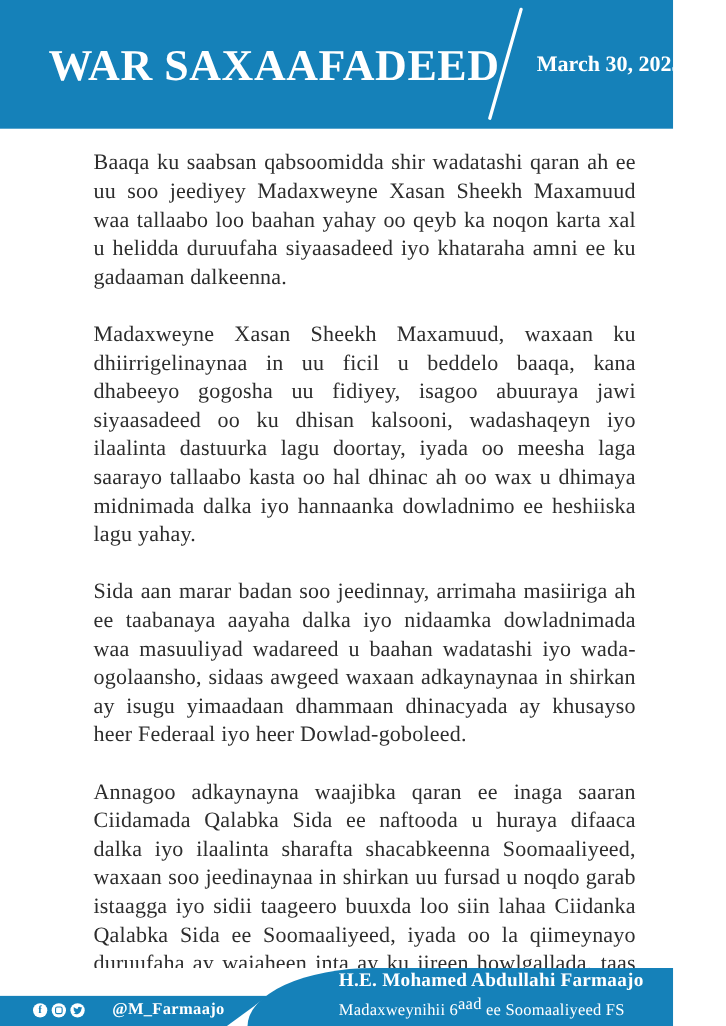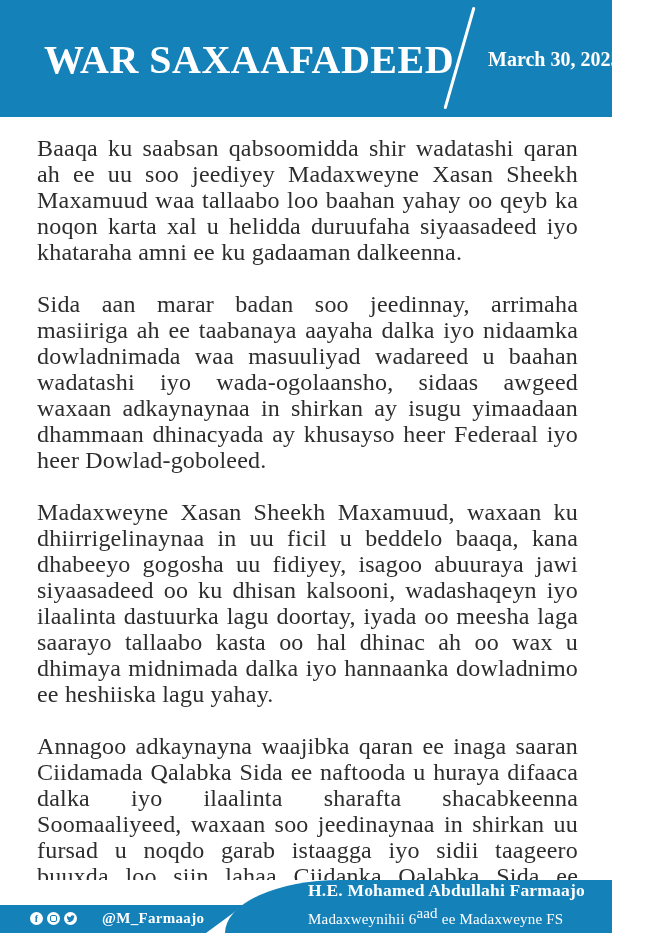--- a/index.html
+++ b/index.html
@@ -37,22 +37,22 @@
     white-space:nowrap;
   }
 
   
   .content{
     position:absolute;top:117px;left:0;right:0;bottom:53px;
     padding:18px 34px 0 37px;
     overflow:hidden;
   }
   .para{
-    font-size:24px;line-height:26px;letter-spacing:.2px;
-    color:var(--ink);text-align:justify;margin-bottom:26px;
+    font-size:20px;line-height:26px;letter-spacing:.2px;
+    color:var(--ink);text-align:justify;margin-bottom:26px;margin-left:48px;
   }
 
   
   .footer{
     position:absolute;left:0;right:0;bottom:0;height:53px;
   }
   .footer-main{
     position:absolute;left:225px;right:0;top:0;bottom:0;
     background:var(--blue);
     border-top-left-radius:115px 53px;
@@ -97,22 +97,22 @@
 <div class="page">
 
   <div class="header">
     <div class="header-title">WAR SAXAAFADEED</div>
     <div class="header-slash"></div>
     <div class="header-date">March 30, 2025</div>
   </div>
 
   <div class="content">
     <p class="para">Baaqa ku saabsan qabsoomidda shir wadatashi qaran ah ee uu soo jeediyey Madaxweyne Xasan Sheekh Maxamuud waa tallaabo loo baahan yahay oo qeyb ka noqon karta xal u helidda duruufaha siyaasadeed iyo khataraha amni ee ku gadaaman dalkeenna.</p>
+    <p class="para">Madaxweyne Xasan Sheekh Maxamuud, waxaan ku dhiirrigelinaynaa in uu ficil u beddelo baaqa, kana dhabeeyo gogosha uu fidiyey, isagoo abuuraya jawi siyaasadeed oo ku dhisan kalsooni, wadashaqeyn iyo ilaalinta dastuurka lagu doortay, iyada oo meesha laga saarayo tallaabo kasta oo hal dhinac ah oo wax u dhimaya midnimada dalka iyo hannaanka dowladnimo ee heshiiska lagu yahay.</p>
     <p class="para">Sida aan marar badan soo jeedinnay, arrimaha masiiriga ah ee taabanaya aayaha dalka iyo nidaamka dowladnimada waa masuuliyad wadareed u baahan wadatashi iyo wada-ogolaansho, sidaas awgeed waxaan adkaynaynaa in shirkan ay isugu yimaadaan dhammaan dhinacyada ay khusayso heer Federaal iyo heer Dowlad-goboleed.</p>
-    <p class="para">Madaxweyne Xasan Sheekh Maxamuud, waxaan ku dhiirrigelinaynaa in uu ficil u beddelo baaqa, kana dhabeeyo gogosha uu fidiyey, isagoo abuuraya jawi siyaasadeed oo ku dhisan kalsooni, wadashaqeyn iyo ilaalinta dastuurka lagu doortay, iyada oo meesha laga saarayo tallaabo kasta oo hal dhinac ah oo wax u dhimaya midnimada dalka iyo hannaanka dowladnimo ee heshiiska lagu yahay.</p>
     <p class="para">Annagoo adkaynayna waajibka qaran ee inaga saaran Ciidamada Qalabka Sida ee naftooda u huraya difaaca dalka iyo ilaalinta sharafta shacabkeenna Soomaaliyeed, waxaan soo jeedinaynaa in shirkan uu fursad u noqdo garab istaagga iyo sidii taageero buuxda loo siin lahaa Ciidanka Qalabka Sida ee Soomaaliyeed, iyada oo la qiimeynayo duruufaha ay wajaheen inta ay ku jireen howlgallada, taas oo aas-aas u ah in ay awood buuxda u yeeshaan xoreynta deegaannada ku harsan gacanta argagixisada.</p>
   </div>
 
   <div class="footer">
     <div class="footer-main"></div>
     <div class="footer-strip"></div>
 
     <div class="social">
       <span class="icon-circle">f</span>
       <span class="icon-circle">
@@ -121,17 +121,17 @@
       <span class="icon-circle">
         <svg width="9" height="8" viewBox="0 0 24 20" aria-hidden="true">
           <path d="M24 2.3c-.9.4-1.8.7-2.8.8 1-.6 1.8-1.6 2.1-2.7-.9.6-2 1-3.1 1.2C19.3.6 18.1 0 16.8 0c-2.5 0-4.5 2-4.5 4.5 0 .4 0 .7.1 1C8.6 5.3 5.3 3.5 3.1.8c-.4.7-.6 1.5-.6 2.3 0 1.6.8 2.9 2 3.7-.7 0-1.4-.2-2-.5v.1c0 2.2 1.6 4 3.6 4.4-.4.1-.8.2-1.2.2-.3 0-.6 0-.9-.1.6 1.8 2.2 3.1 4.2 3.1-1.5 1.2-3.5 1.9-5.6 1.9H1.5c2 1.3 4.4 2 6.9 2 8.3 0 12.8-6.9 12.8-12.8v-.6c.9-.6 1.6-1.4 2.2-2.2z" fill="#1581b9"></path>
         </svg>
       </span>
       <span class="handle">@M_Farmaajo</span>
     </div>
 
     <div class="officer">
       <div class="officer-name">H.E. Mohamed Abdullahi Farmaajo</div>
-      <div class="officer-title"><span>Madaxweynihii 6</span><span class="sup">aad</span><span> ee Madaxweyne FS</span></div>
+      <div class="officer-title"><span>Madaxweynihii 6</span><span class="sup">aad</span><span> ee Soomaaliyeed FS</span></div>
     </div>
   </div>
 
 </div>
 
 </body></html>

